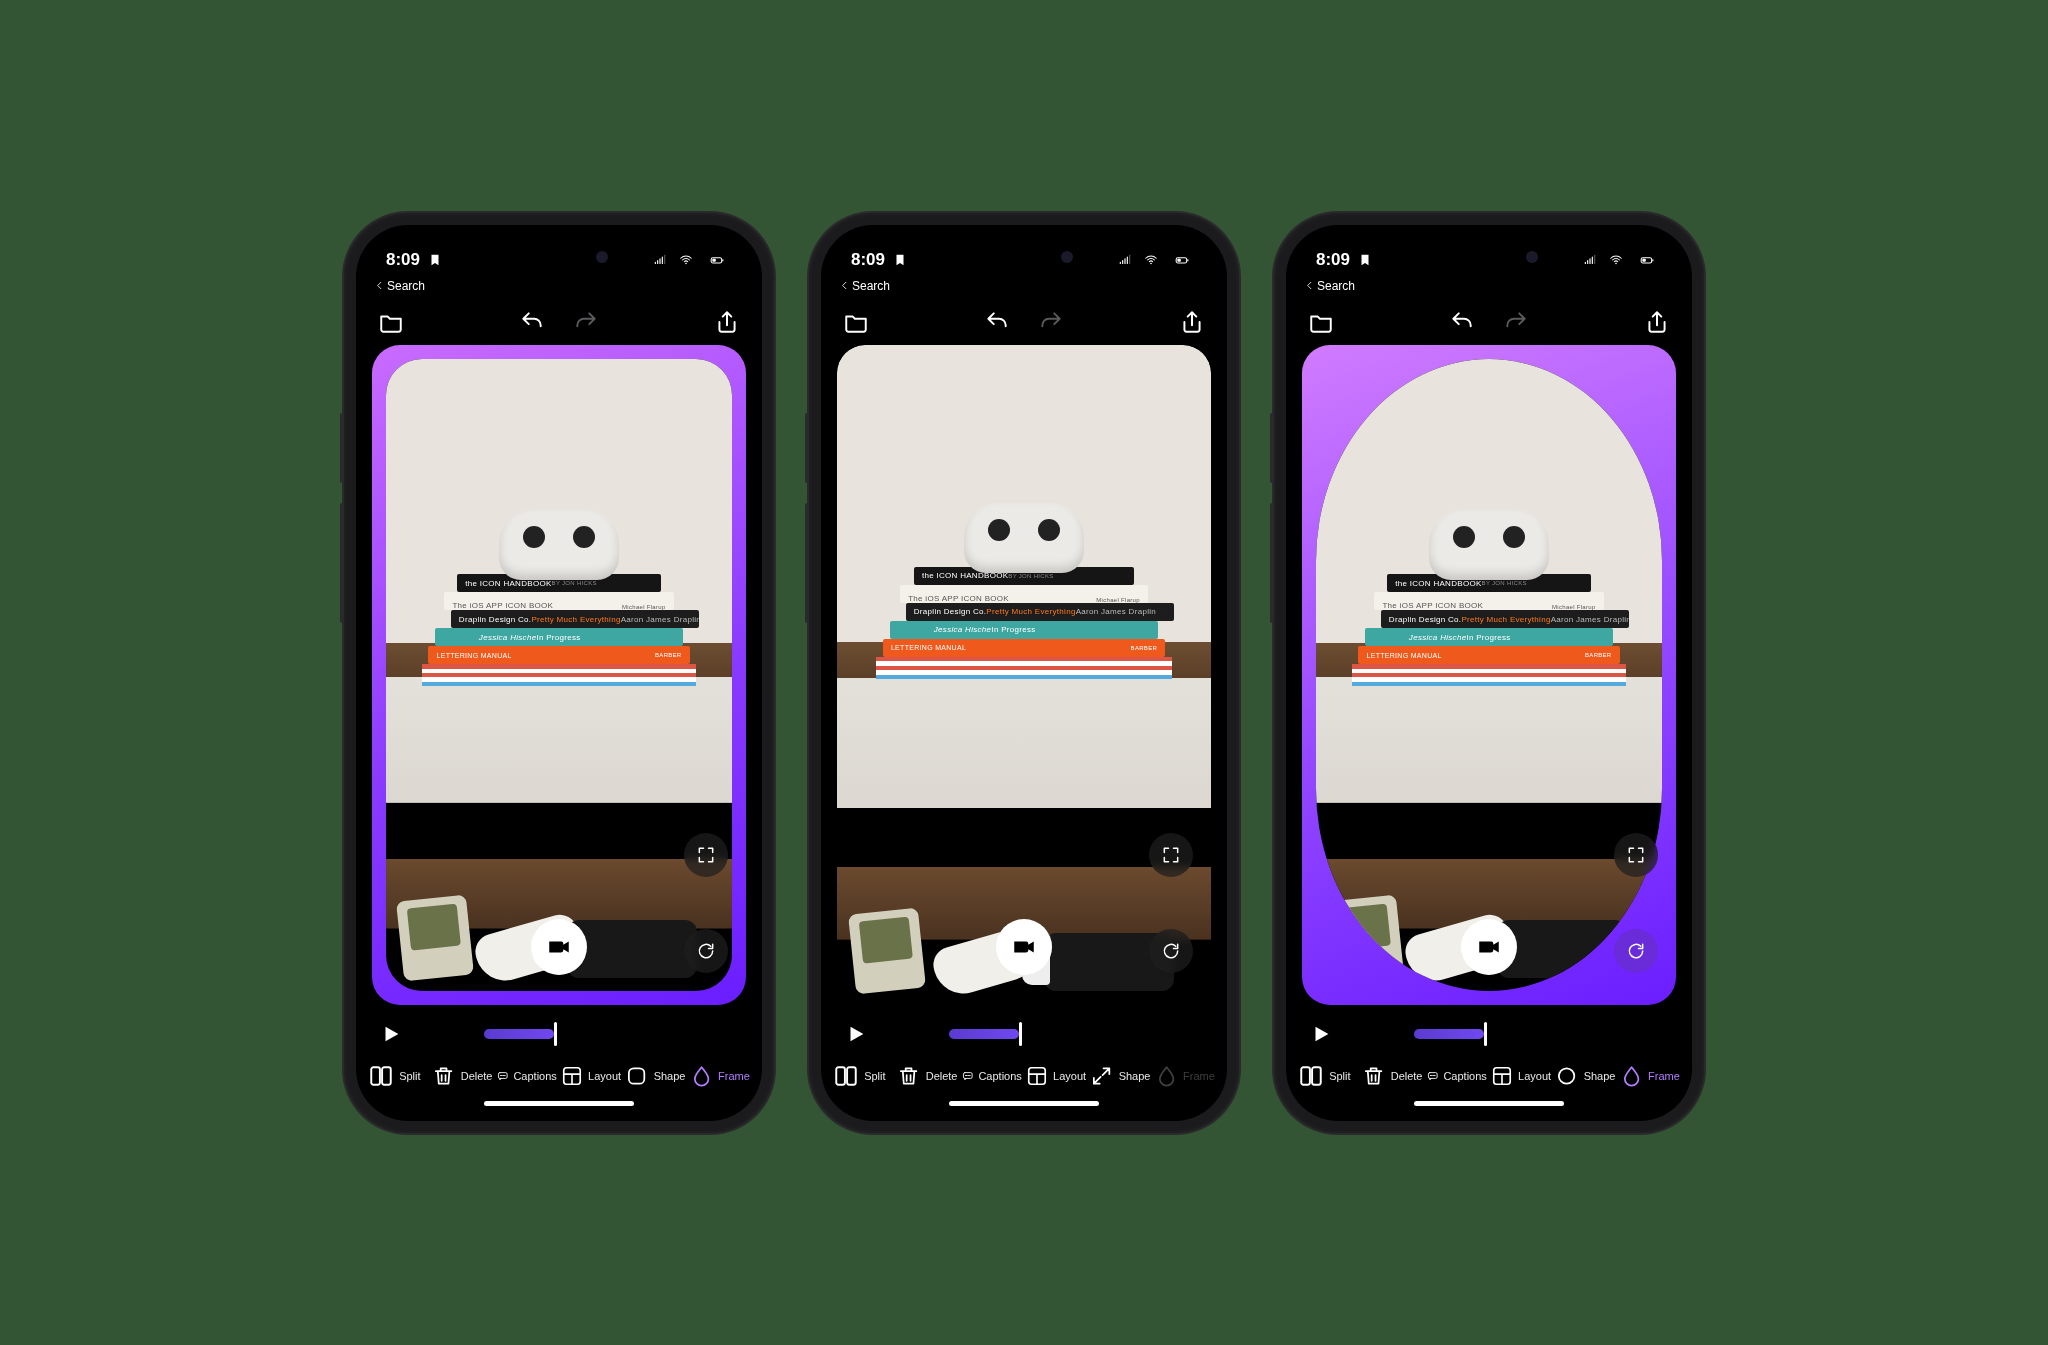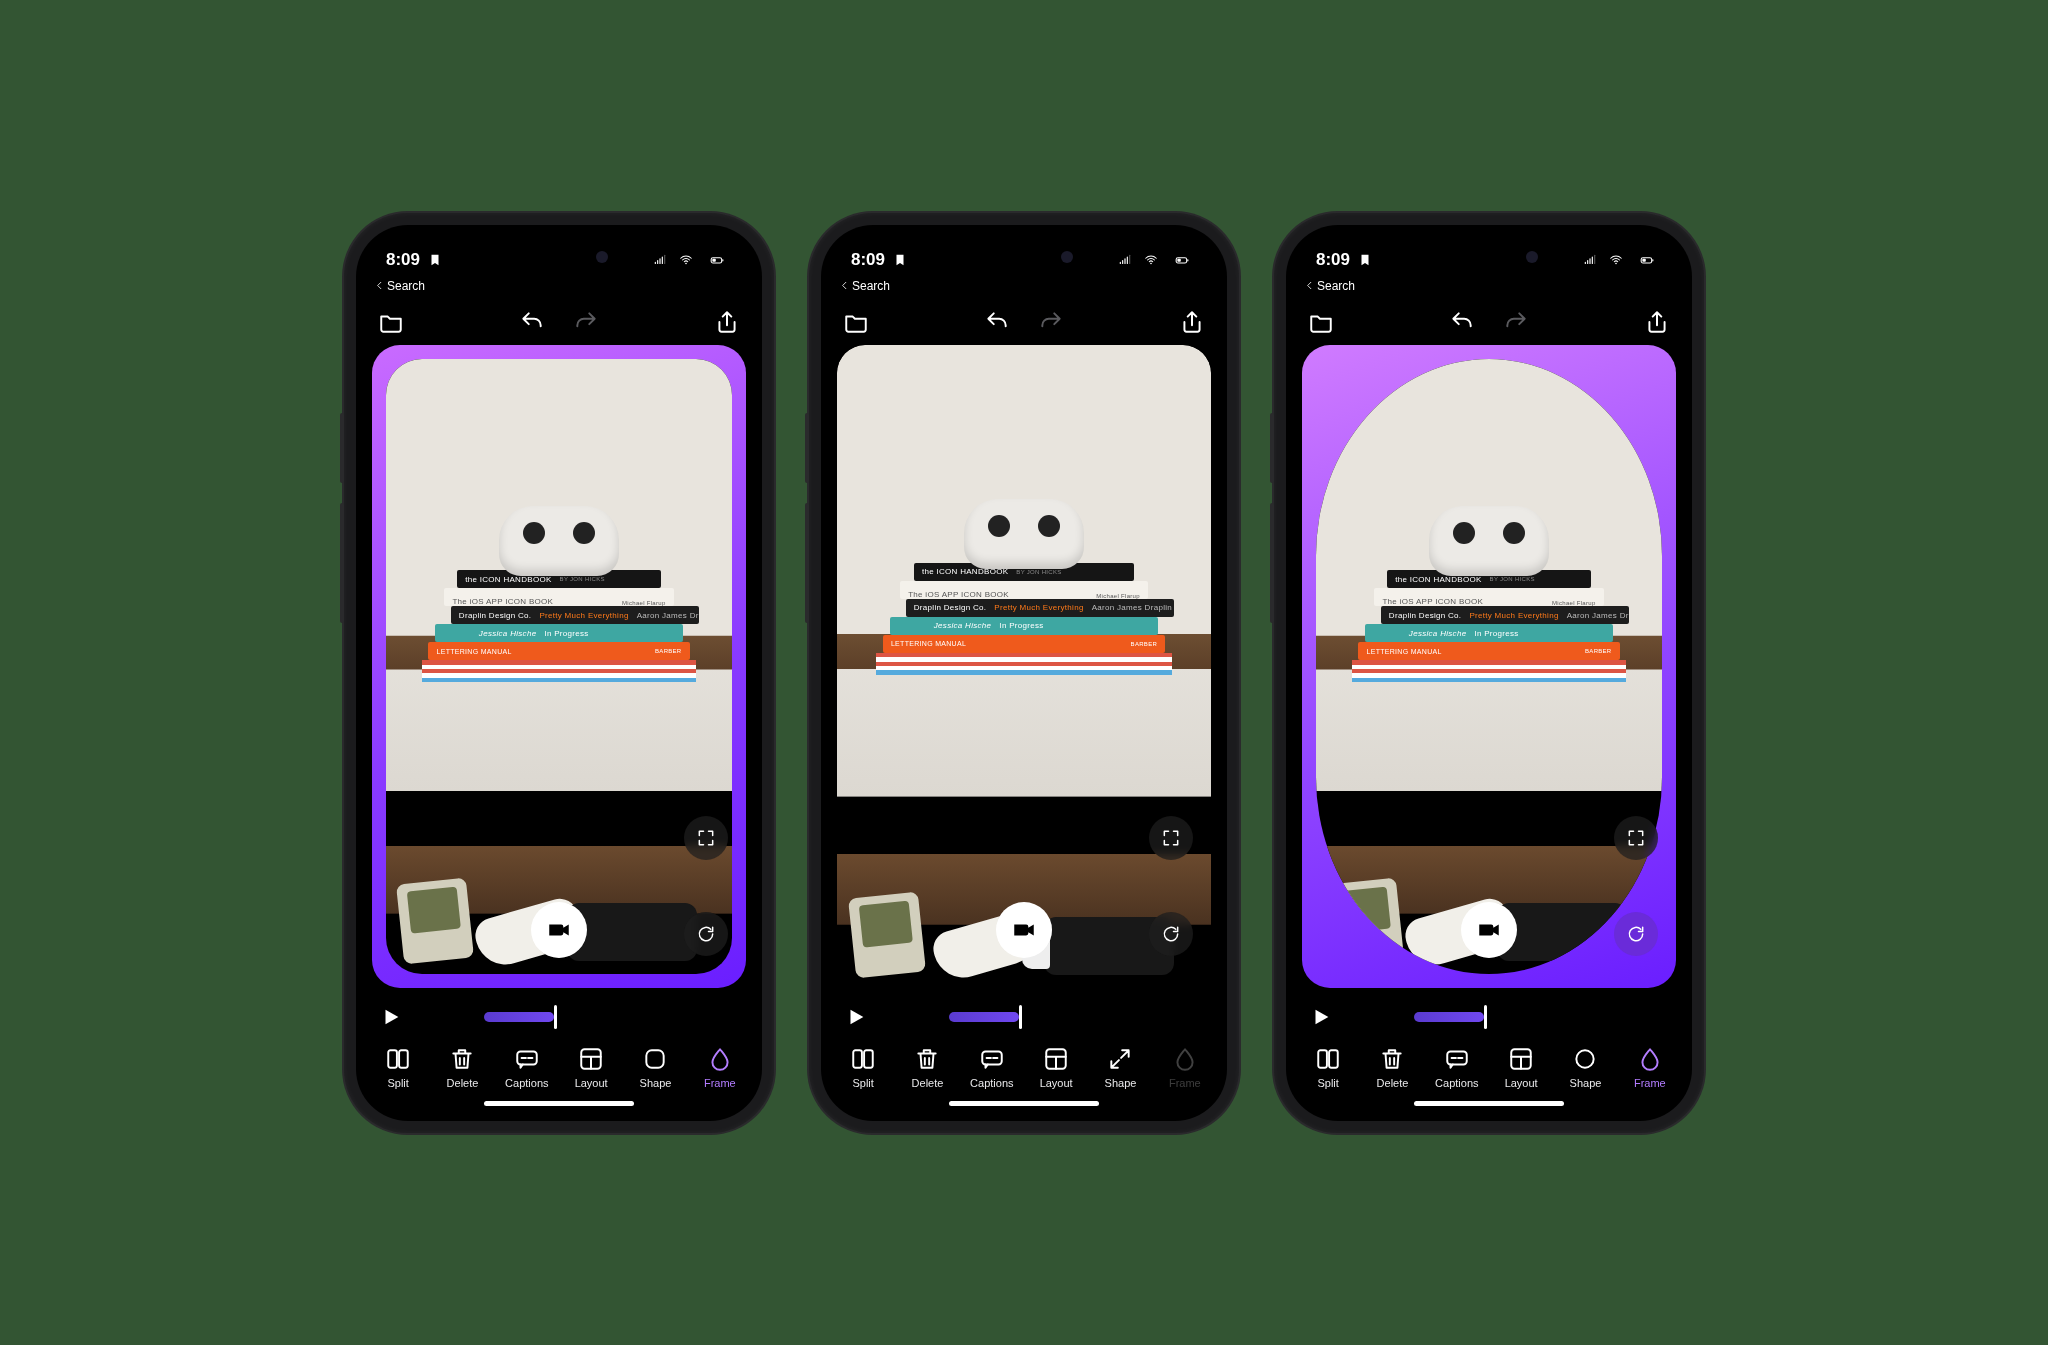--- a/index.html
+++ b/index.html
@@ -146,21 +146,21 @@
     position:relative;
     margin-bottom:-6px;
     box-shadow: inset 0 -6px 10px rgba(0,0,0,.15);
   }
   .controller::before, .controller::after {
     content:""; position:absolute; top:16px; width:22px; height:22px; border-radius:50%;
     background:#222;
   }
   .controller::before { left:24px; }
   .controller::after  { right:24px; }
-  .spine { height:18px; border-radius:2px; font-size:8px; color:#fff; display:flex; align-items:center; padding:0 8px; gap:8px; letter-spacing:.3px; white-space:nowrap; overflow:hidden; }
+  .spine { height:18px; border-radius:2px; font-size:8px; color:#fff; display:flex; align-items:center; padding:0 8px; letter-spacing:.3px; white-space:nowrap; overflow:hidden; }
   .sp1 { width:64%; background:#151515; }
   .sp2 { width:72%; background:#f4f1eb; color:#555;align-items:flex-end; }
   .sp3 { width:78%; background:#1d1d1d;margin-left:32px; }
   .sp3 .o { color:#ff7a1a; }
   .sp3 .g { color:#bbb; }
   .sp4 { width:78%; background:#3ea7a2;padding-left:44px; }
   .sp5 { width:82%; background:#ef5a1c; }
   .thin-stack { width:86%; height:22px; display:flex; flex-direction:column; }
   .thin-stack span { flex:1; }
 
@@ -213,21 +213,21 @@
     border-radius:2px;
   }
 
   .toolbar {
     display:flex;
     justify-content:space-around;
     padding: 4px 10px 6px;
   }
   .tool {
     display:flex;
-    flex-direction:column;
+    flex-direction:row;
     align-items:center;
     gap:5px;
     color:#e9e9eb;
     font-size:11px;
     width:60px;
   }
   .tool.disabled { opacity:.25; }
   .tool.accent { color:#b37dff; }
   .tool.accent svg path, .tool.accent svg circle { stroke:#b37dff; }
   .tool svg { display:block; }

